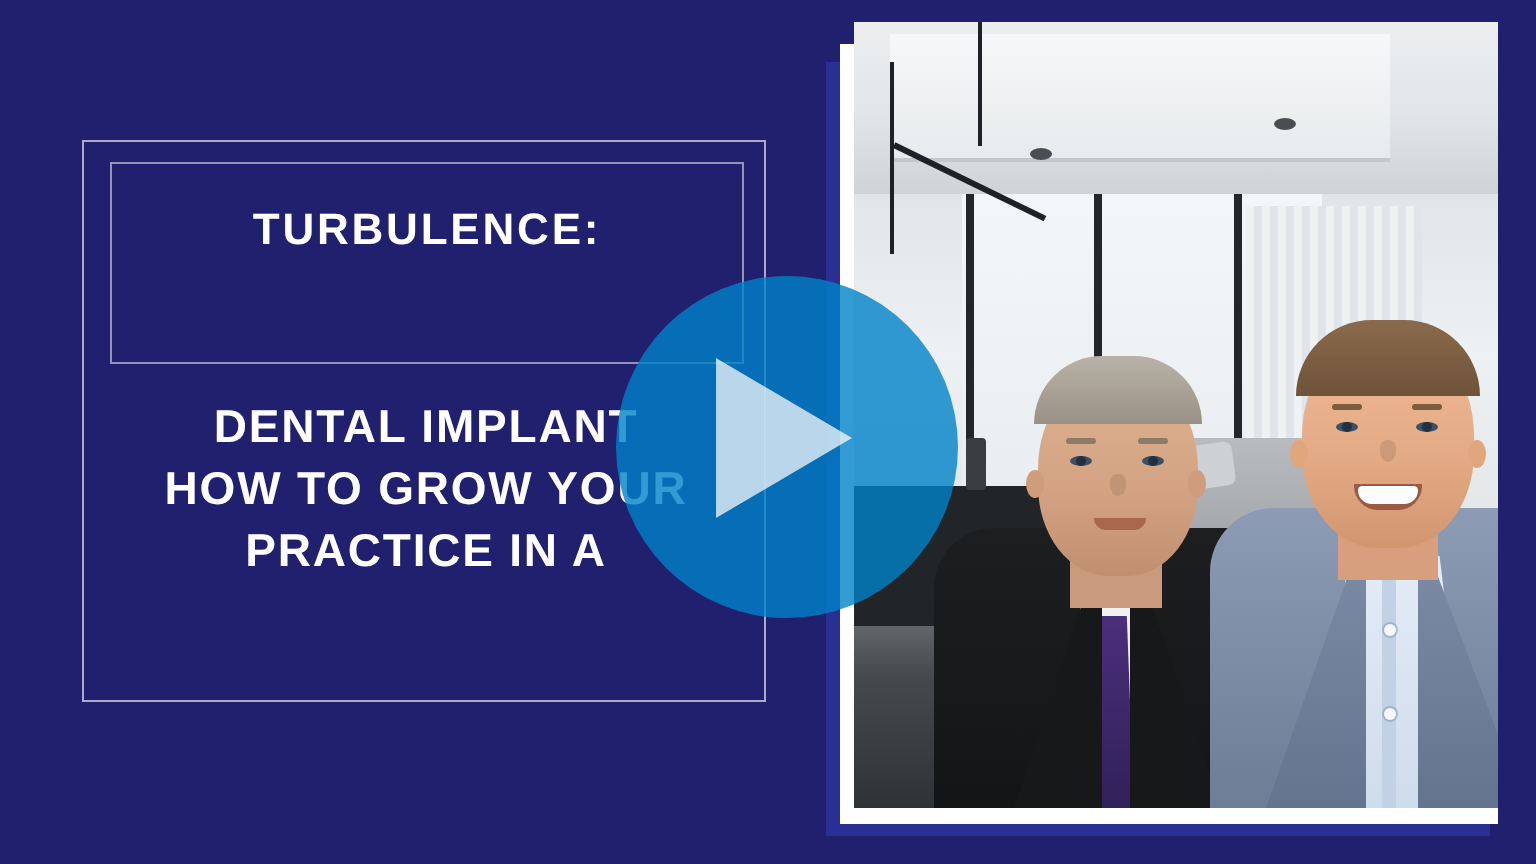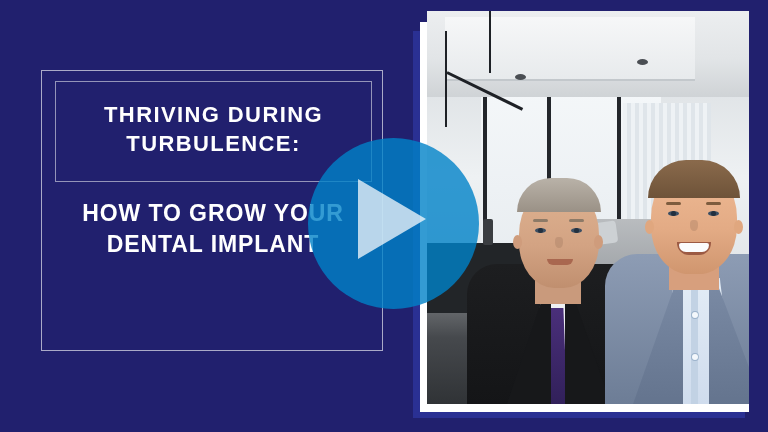--- a/index.html
+++ b/index.html
@@ -309,27 +309,27 @@
 </style>
 </head>
 <body>
 
 <div class="stage">
 
   <div class="frame-outer"></div>
   <div class="frame-inner"></div>
 
   <div class="title-block">
-    <span class="ln">THRIVING DURING</span>
     <span class="ln">TURBULENCE:</span>
   </div>
 
   <div class="subtitle-block">
+    <span class="ln">DENTAL IMPLANT</span>
     <span class="ln">HOW TO GROW YOUR</span>
-    <span class="ln">DENTAL IMPLANT</span>
+    <span class="ln">PRACTICE IN A</span>
   </div>
 
   <div class="photo-accent"></div>
   <div class="photo-white"></div>
 
   <div class="photo">
     <div class="ph-wallR"></div>
     <div class="ph-wallL"></div>
     <div class="ph-window"></div>
     <div class="ph-blinds"></div>

